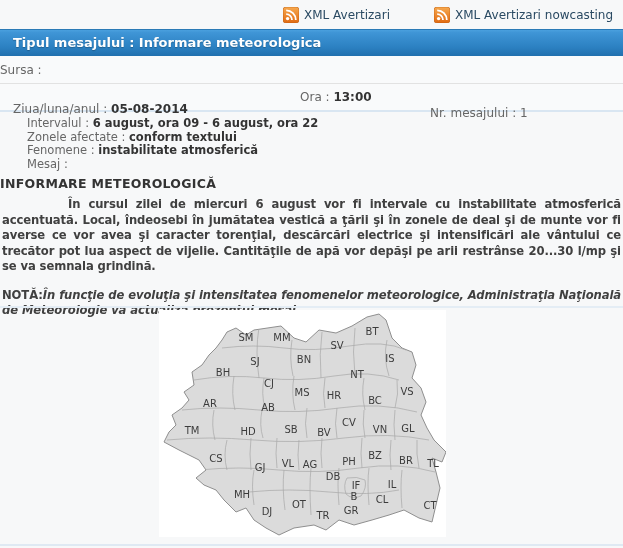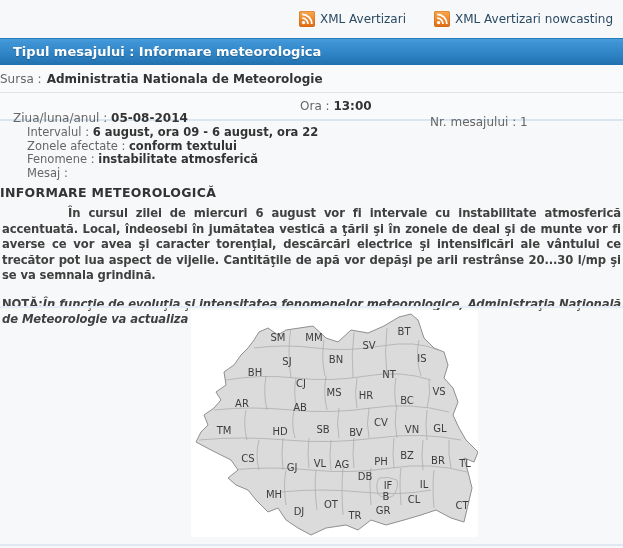--- a/index.html
+++ b/index.html
@@ -3,21 +3,21 @@
 <meta charset="utf-8">
 <style>
   html,body{margin:0;padding:0;}
   body{
     width:623px;height:548px;overflow:hidden;position:relative;
     background:#f7f8f9;
     font-family:"DejaVu Sans","Liberation Sans",sans-serif;
     -webkit-font-smoothing:antialiased;
   }
   
-  .top-links{height:38px;display:flex;justify-content:flex-end;align-items:center;gap:28px;padding-right:10px;}
+  .top-links{height:29px;display:flex;justify-content:flex-end;align-items:center;gap:44px;padding-right:10px;}
   .feed-link{display:flex;align-items:center;gap:5px;font-size:12px;color:#2a4a63;cursor:pointer;text-decoration:none;}
   .rss-ico{width:16px;height:16px;display:block;}
   
   .title-bar{
     height:26px;line-height:26px;
     background:linear-gradient(to bottom,#449be0 0%,#3f95d6 8%,#2e83c4 60%,#2170ae 100%);
     background:linear-gradient(to bottom,#4aa0de 0%,#3f95d6 10%,#2c81c2 65%,#2170ae 100%);
     border-top:1px solid #2a7ab6;
     color:#ffffff;font-weight:bold;font-size:13px;
     padding-left:13px;text-shadow:0 1px 1px rgba(0,0,0,.25);
@@ -49,21 +49,21 @@
   }
   .msg-note{
     margin:13px 2px 0 2px;font-size:11.6px;font-weight:bold;color:#404040;
     text-align:justify;line-height:15.5px;letter-spacing:-.1px;
   }
   .note-label{font-style:normal;}
   .note-italic{font-style:italic;}
   
   .sep-top{position:absolute;left:0;top:306px;width:623px;border-top:2px solid #e4edf5;}
   .sep-bottom{position:absolute;left:0;top:544px;width:623px;border-top:2px solid #dfe9f3;}
-  .map-box{position:absolute;left:191px;top:310px;width:287px;height:227px;background:#ffffff;}
+  .map-box{position:absolute;left:159px;top:310px;width:287px;height:227px;background:#ffffff;}
   .county-border{fill:none;stroke:#a8a8a8;stroke-width:.7;}
   .county-label{font-family:"DejaVu Sans","Liberation Sans",sans-serif;font-size:10px;fill:#3c3c3c;text-anchor:middle;}
 </style>
 </head>
 <body>
 
 <div class="top-links">
   <a class="feed-link">
     <svg class="rss-ico" viewBox="0 0 16 16">
       <defs>
@@ -89,21 +89,20 @@
     <span>XML Avertizari nowcasting</span>
   </a>
 </div>
 
 <div class="title-bar">
   <span>Tipul mesajului : Informare meteorologica</span>
 </div>
 
 <div class="source-row">
   <span>Sursa :</span>
-  <b>Administratia Nationala de Meteorologie</b>
 </div>
 
 <div class="meta-row">
   <div class="meta-cell1"><span>Ziua/luna/anul : </span><b>05-08-2014</b></div>
   <div class="meta-cell2"><span>Ora : </span><b>13:00</b></div>
   <div class="meta-cell3"><span>Nr. mesajului : </span><span>1</span></div>
 </div>
 
 <div class="details">
   <div><span>Intervalul : </span><b>6 august, ora 09 - 6 august, ora 22</b></div>

